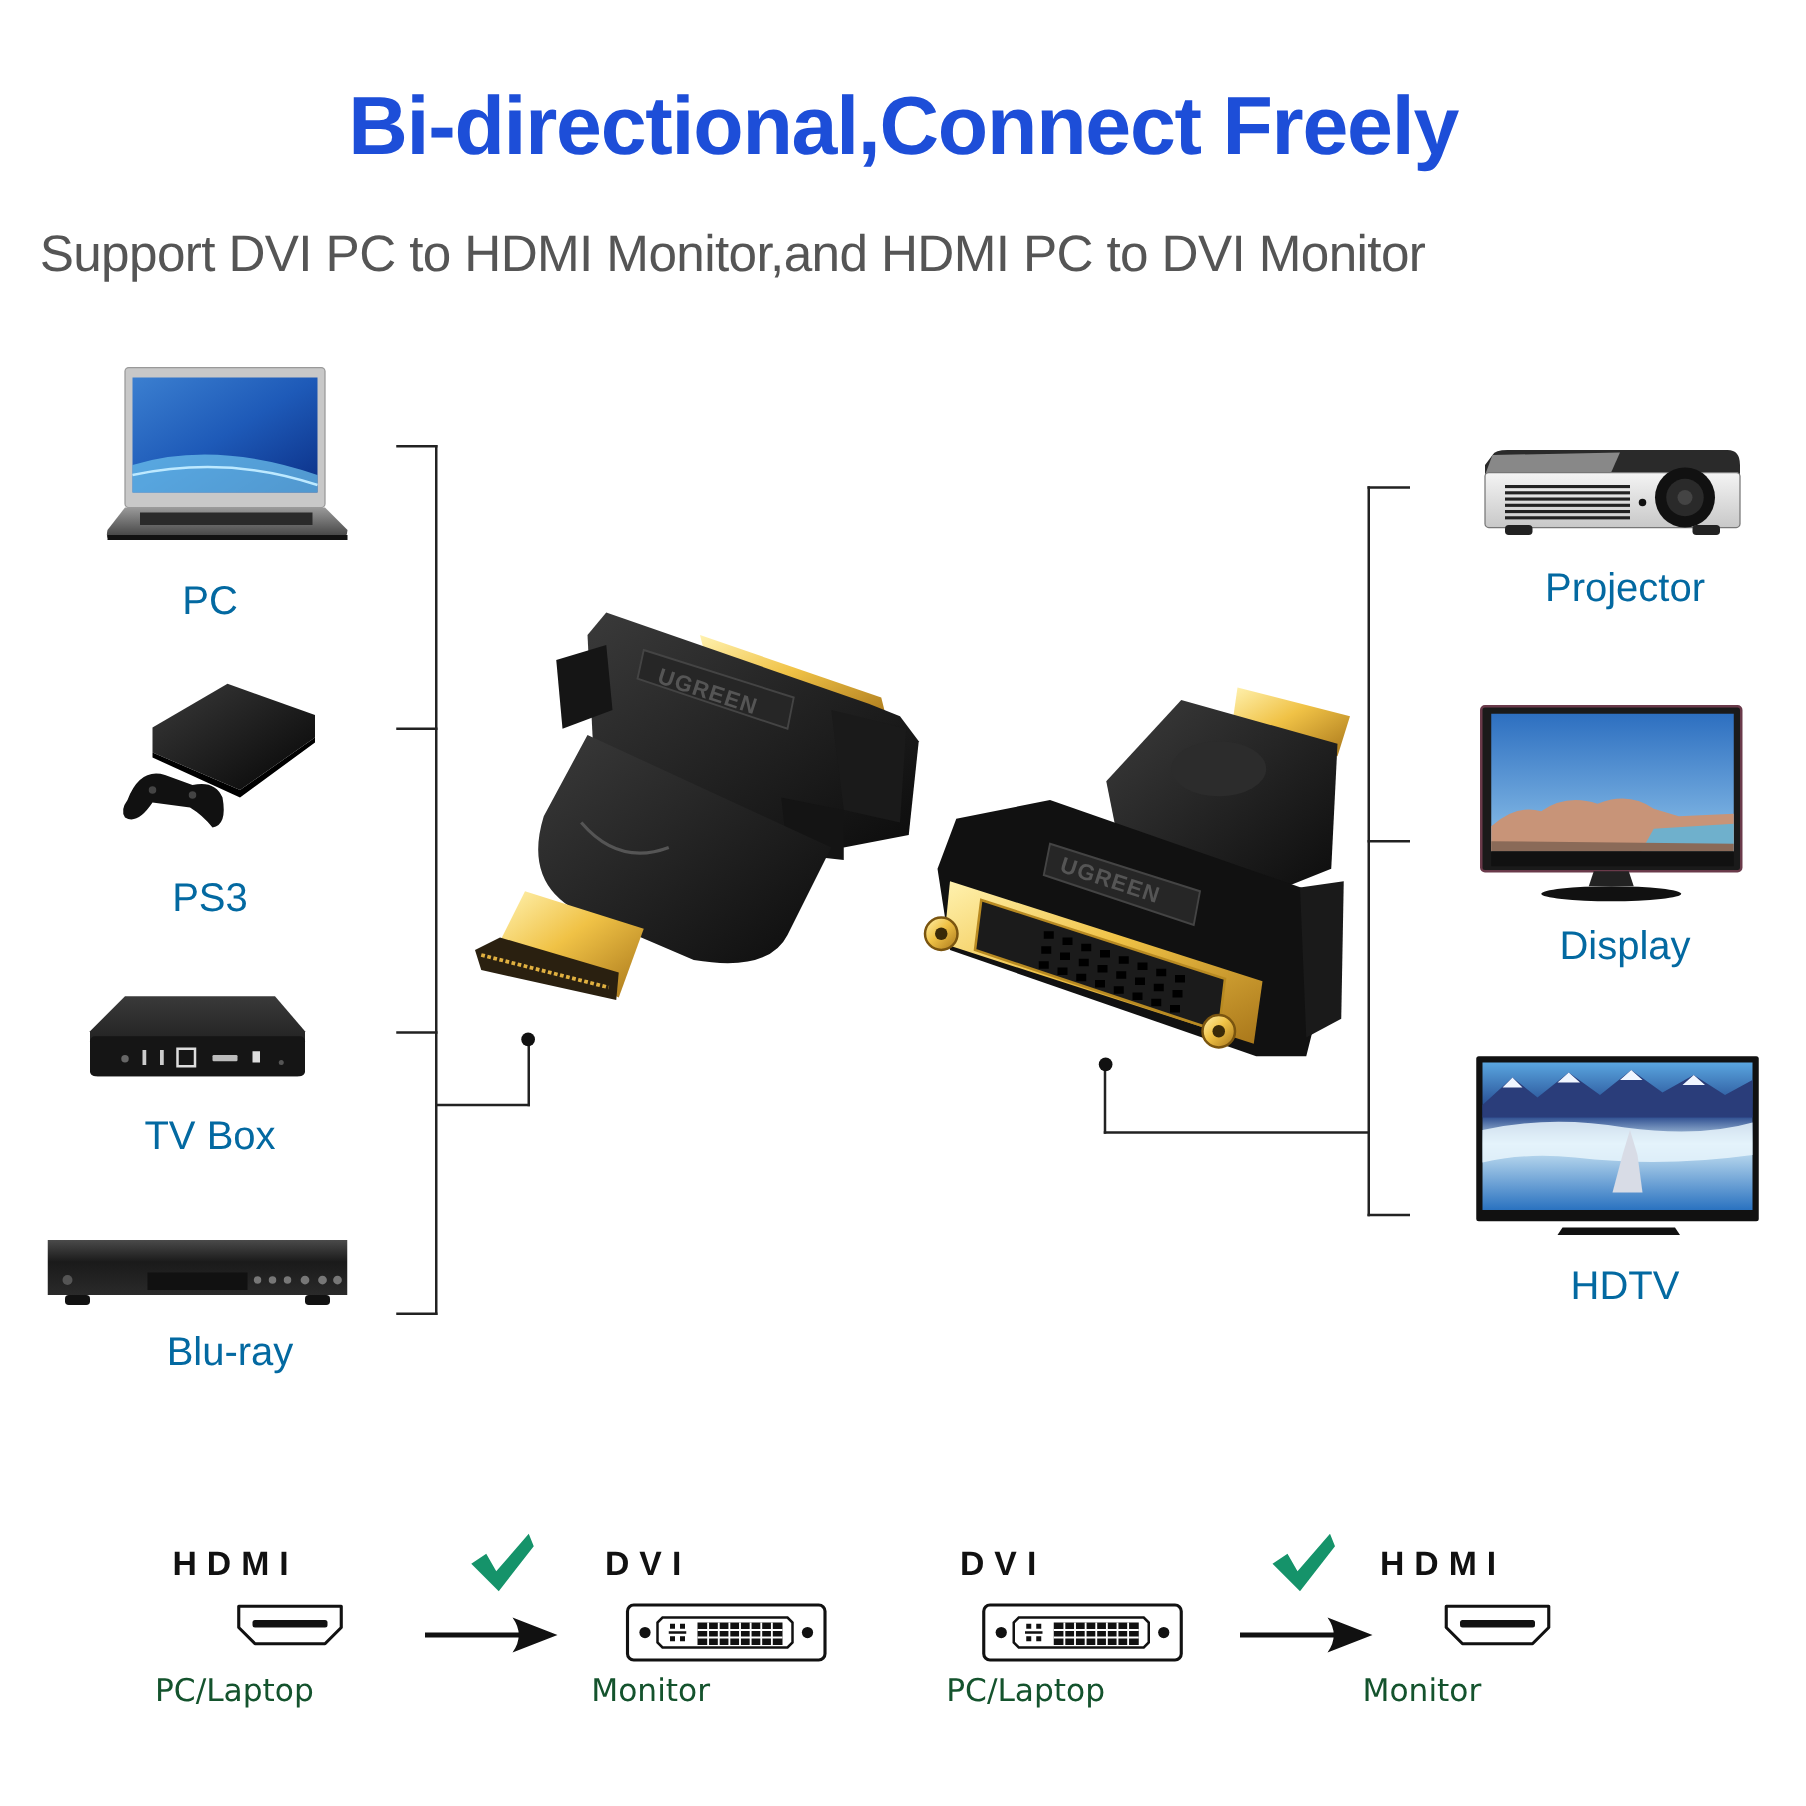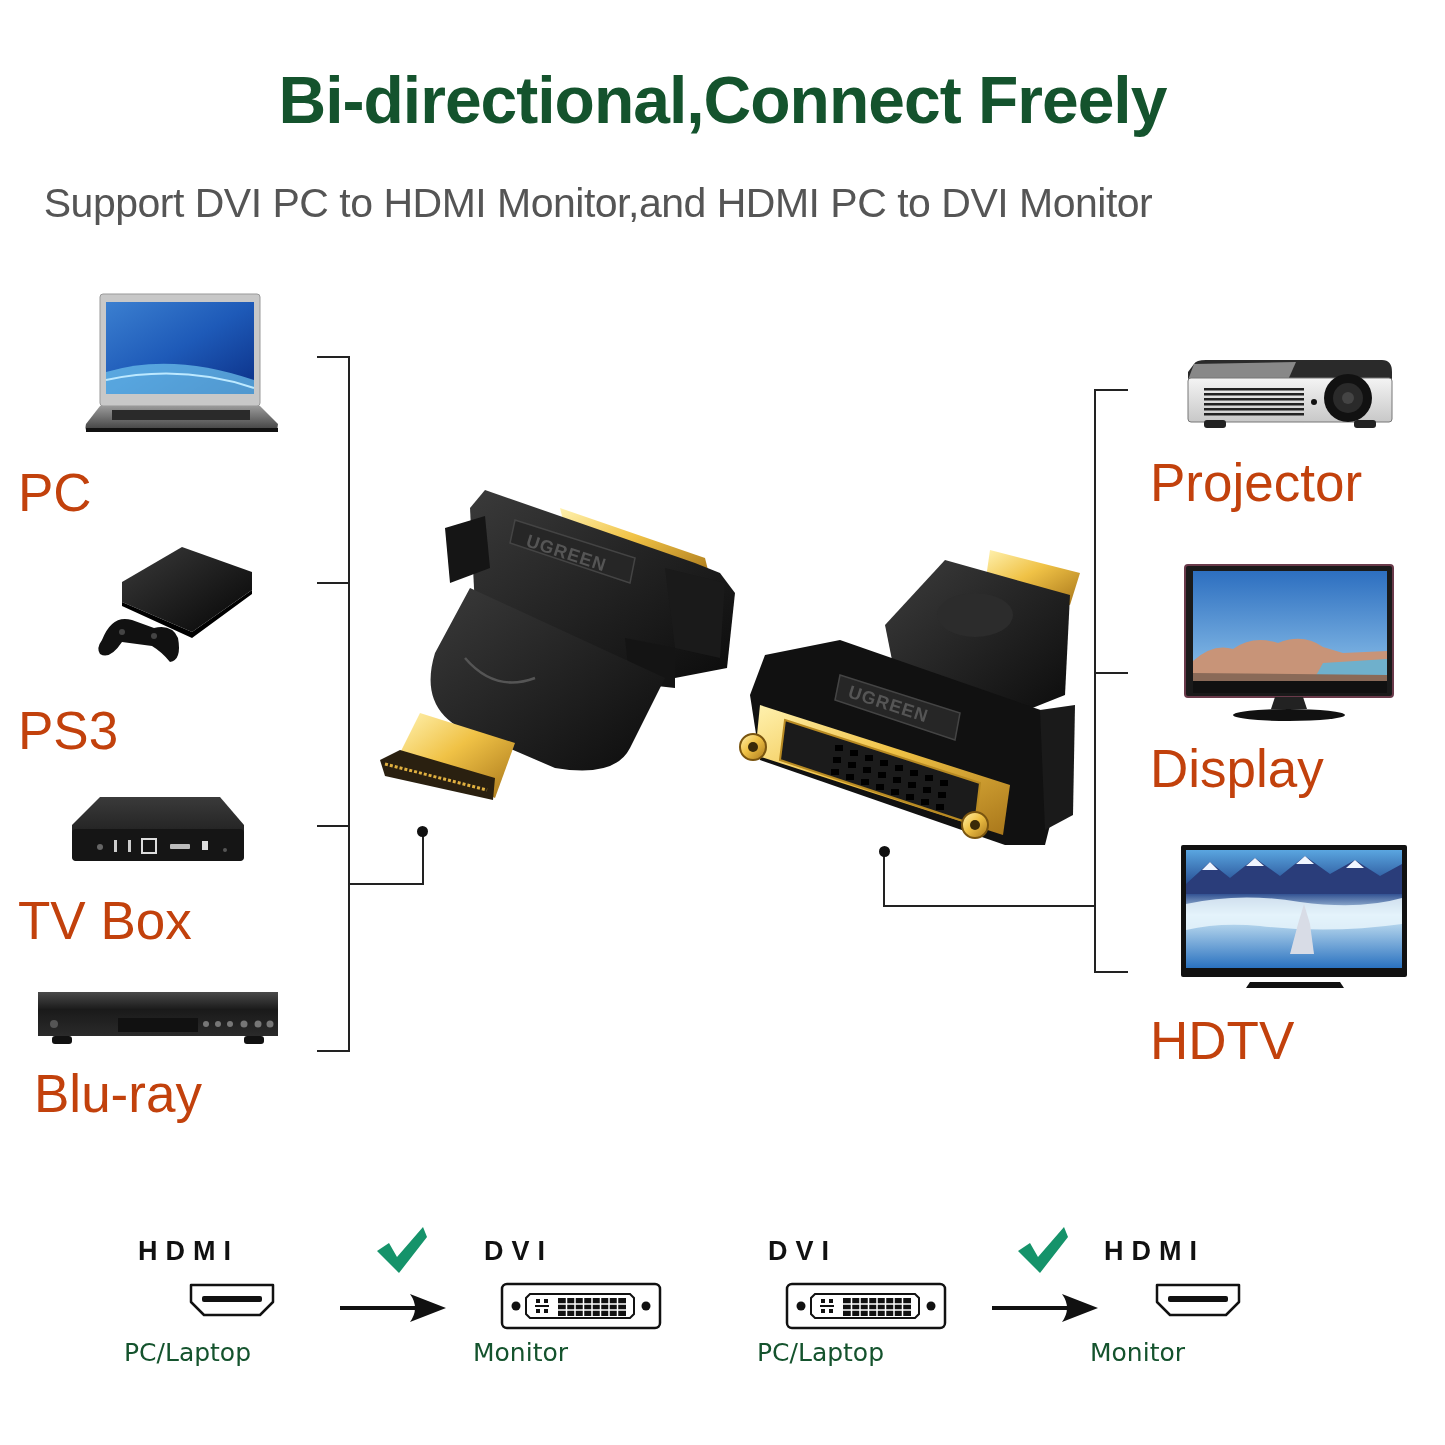--- a/index.html
+++ b/index.html
@@ -2,30 +2,30 @@
 <html><head>
 <meta charset="utf-8">
 <style>
   * { box-sizing: border-box; margin: 0; padding: 0; }
   html, body { width: 1445px; height: 1445px; background: #ffffff; overflow: hidden; }
   body { position: relative; font-family: "Liberation Sans", "DejaVu Sans", sans-serif; color: #333; }
 
   .title {
     position: absolute; left: 0; top: 62px; width: 1445px; text-align: center;
     font-family: "Liberation Sans", sans-serif; font-weight: bold; font-size: 66px;
-    color: #14532d; letter-spacing: -1px;
+    color: #1d4ed8; letter-spacing: -1px;
   }
   .subtitle {
-    position: absolute; left: 12px; top: 180px; width: 1172px; text-align: center;
+    position: absolute; left: 0; top: 180px; width: 1172px; text-align: center;
     font-size: 41px; color: #555; letter-spacing: -0.5px;
   }
 
   .abs { position: absolute; }
   .dev-label {
-    position: absolute; font-size: 53px; color: #c2410c; width: 300px;
+    position: absolute; font-size: 32px; color: #0369a1; text-align: center; width: 300px;
   }
 
   
   .ln { position: absolute; background: #222; }
 
   .dot { position: absolute; width: 11px; height: 11px; border-radius: 50%; background: #111; }
 
   
   .port-title {
     position: absolute; font-weight: bold; font-size: 27px; letter-spacing: 8px; color: #111;

